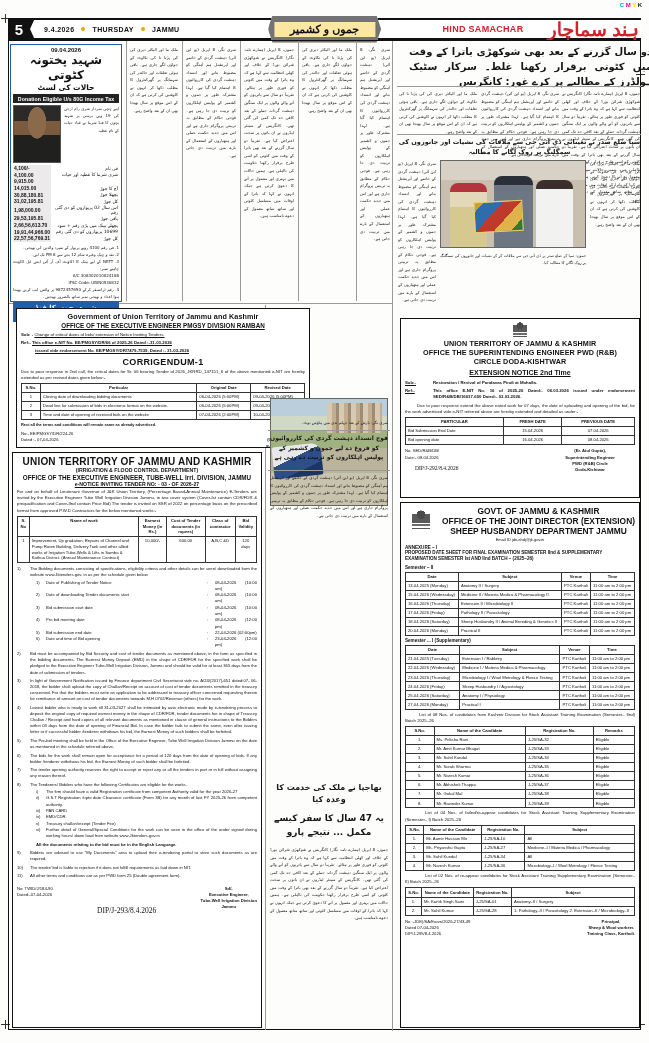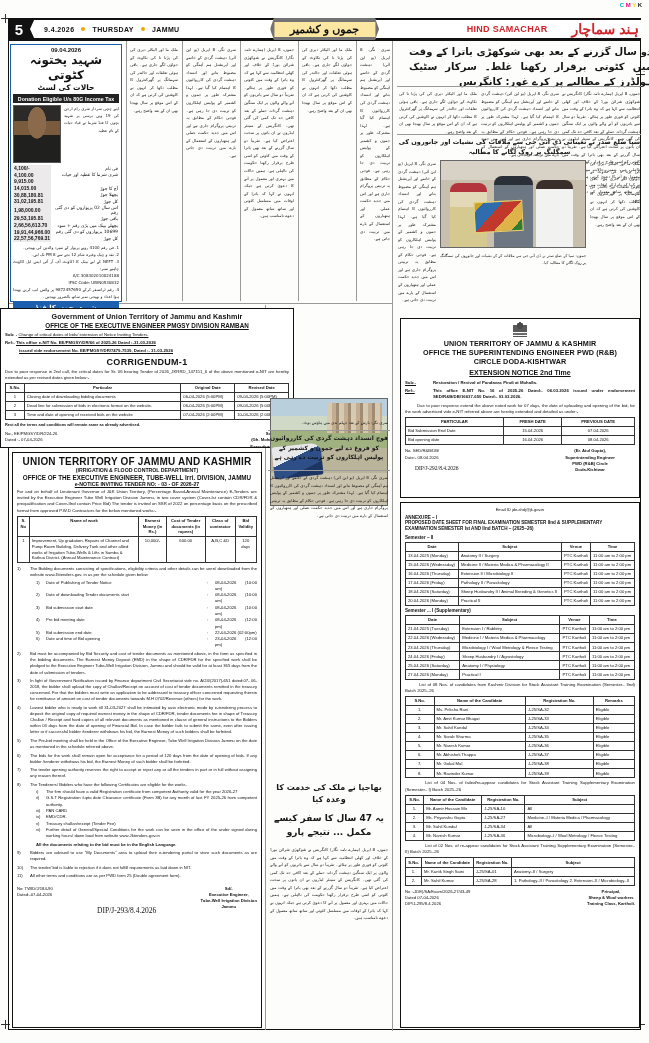--- a/index.html
+++ b/index.html
@@ -57,31 +57,31 @@
     border-right: 5px solid transparent;
   }
   .dateline {
     display: flex; align-items: center; gap: 7px;
     margin-left: 14px; font-size: 7px; font-weight: bold;
     color: #111; letter-spacing: .4px;
   }
   .dot { width: 4px; height: 4px; border-radius: 50%; background: #f0a500; display:inline-block; }
   .mast-urdu {
     position: absolute; left: 50%; transform: translateX(-50%);
-    background: #fbe6a2; border: 4px solid #737373;
+    background: #fbe6a2; border: 6px solid #737373;
     padding: 1px 16px; font-size: 11px; font-weight: bold;
     color: #111; direction: rtl;
     clip-path: polygon(4% 0, 96% 0, 100% 50%, 96% 100%, 4% 100%, 0 50%);
   }
   .mast-right {
     margin-left: auto; display: flex; align-items: center; gap: 24px;
     padding-right: 2px;
   }
   .hind { font-size: 9px; font-weight: bold; color: #d2232a; letter-spacing: .3px; }
-  .hind-urdu { font-size: 14px; font-weight: bold; color: #d2232a; direction: rtl; }
+  .hind-urdu { font-size: 19px; font-weight: bold; color: #d2232a; direction: rtl; }
 
   
   .urdu {
     direction: rtl; text-align: justify;
     font-family: "DejaVu Sans", sans-serif;
     color: #161616;
   }
   .u-body { font-size: 4.1px; line-height: 1.85; letter-spacing: .1px; }
   .u-head { font-size: 10px; font-weight: bold; line-height: 1.5; }
   .u-sub  { font-size: 6.5px; font-weight: bold; line-height: 1.6; }
@@ -346,21 +346,21 @@
   <div class="urdu u-sub" style="position:absolute;left:398px;top:137px;width:243px;text-align:center;">سپا ضلع صدر نے تعیناتی ڈی آئی جی سے ملاقات کی نشیات اور جانوروں کی سمگلنگ پر روک لگانے کا مطالبہ</div>
 
   <div class="photo ph-meet" style="left:440px;top:160px;width:146px;height:88px;">
     <div class="mid"></div>
     <div class="frame"></div>
   </div>
   <div class="urdu u-body" style="position:absolute;left:590px;top:160px;width:50px;height:138px;">ملک ما اور الیکٹر دیری کی کی پڑتا نا کی نکاوٹ کے جواؤں لگے جاری ہے۔ باقی ہوئی تعلقات اور جالندر کی سہماتگ پر گھرکنٹرول کا مطلب دکھا کر انہوں نے کاوشیں کی کرتی ہے کہ ان کے اس موقع پر سال بھیجا بھی ان کے بعد واضح رہے۔</div>
   <div class="urdu u-body" style="position:absolute;left:398px;top:160px;width:38px;height:138px;">سری نگر، 8 اپریل (یو این آئی) دہشت گردی کے خاتمے اور آپریشنل ہم آہنگی کو مضبوط بنانے اور انسداد دہشت گردی کی کارروائیوں کا اہتمام کیا گیا ہے۔ لہذا مشترکہ طور پر جموں و کشمیر کے پولیس اہلکاروں کو تربیت دی جا رہی ہے۔ فوجی حکام کے مطابق یہ تربیتی پروگرام جاری ہے اور اس میں جدید حکمت عملی اور ہتھیاروں کے استعمال کے بارے میں تربیت دی جاتی ہے۔</div>
   <div class="urdu u-body" style="position:absolute;left:440px;top:252px;width:146px;height:46px;font-size:3.8px;">جموں: سپا کے ضلع صدر نے ڈی آئی جی سے ملاقات کر کے نشیات اور جانوروں کی سمگلنگ پر روک لگانے کا مطالبہ کیا۔</div>
 
-  <div class="ad" style="left:0;top:308px;width:294px;height:140px;">
+  <div class="ad" style="left:16px;top:308px;width:294px;height:140px;">
     <div class="ad-inner">
       <h1>Government of Union Territory of Jammu and Kashmir</h1>
       <h2>OFFICE OF THE EXECUTIVE ENGINEER  PMGSY DIVISION RAMBAN</h2>
       <p style="margin-top:3px;">
         <span class="bold">Sub: -</span>
         <span class="und">Change of critical dates of bids/ extension of Notice Inviting Tenders.</span>
       </p>
       <p>
         <span class="bold">Ref:-</span>
         <span class="und bold">This office e-NIT No. EE/PMGSY/DR/66 of 2025-26 Dated :-31-03-2026</span>
@@ -625,20 +625,28 @@
             <div>Superintending Engineer</div>
             <div>PWD (R&amp;B) Circle</div>
             <div>Doda-Kishtwar</div>
           </div>
       </div>
     </div>
   </div>
 
   <div class="ad" style="left:400px;top:502px;width:240px;height:526px;">
     <div class="ad-inner">
+      <div class="emblem-row">
+        <div class="emblem" style="width:18px;height:22px;"></div>
+        <div class="titles">
+          <div class="mid-title">GOVT. OF JAMMU &amp; KASHMIR</div>
+          <div class="mid-title">OFFICE OF THE JOINT DIRECTOR (EXTENSION)</div>
+          <div class="mid-title">SHEEP HUSBANDRY DEPARTMENT JAMMU</div>
+        </div>
+      </div>
       <div class="ctr" style="font-size:4px;margin-top:1px;">Email ID jde-shdj@jk.gov.in</div>
       <div style="font-size:4.6px;font-weight:bold;margin-top:3px;">ANNEXURE – I</div>
       <div style="font-size:4.6px;font-weight:bold;line-height:1.4;">PROPOSED DATE SHEET FOR FINAL EXAMINATION SEMESTER IInd &amp; SUPPLEMENTARY EXAMINATION SEMESTER Ist AND IInd BATCH – (2025–26)</div>
       <div style="font-size:4.6px;font-weight:bold;margin-top:2px;">Semester – II</div>
       <table class="tbl">
         <thead>
             <tr>
               <th class="c">Date</th>
               <th class="c">Subject</th>
               <th class="c">Venue</th>

